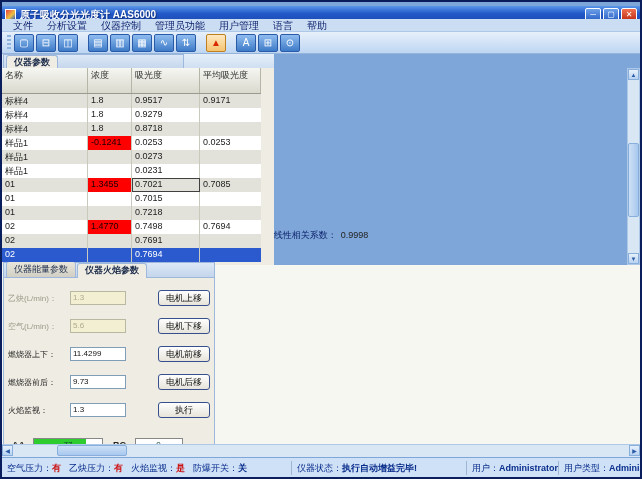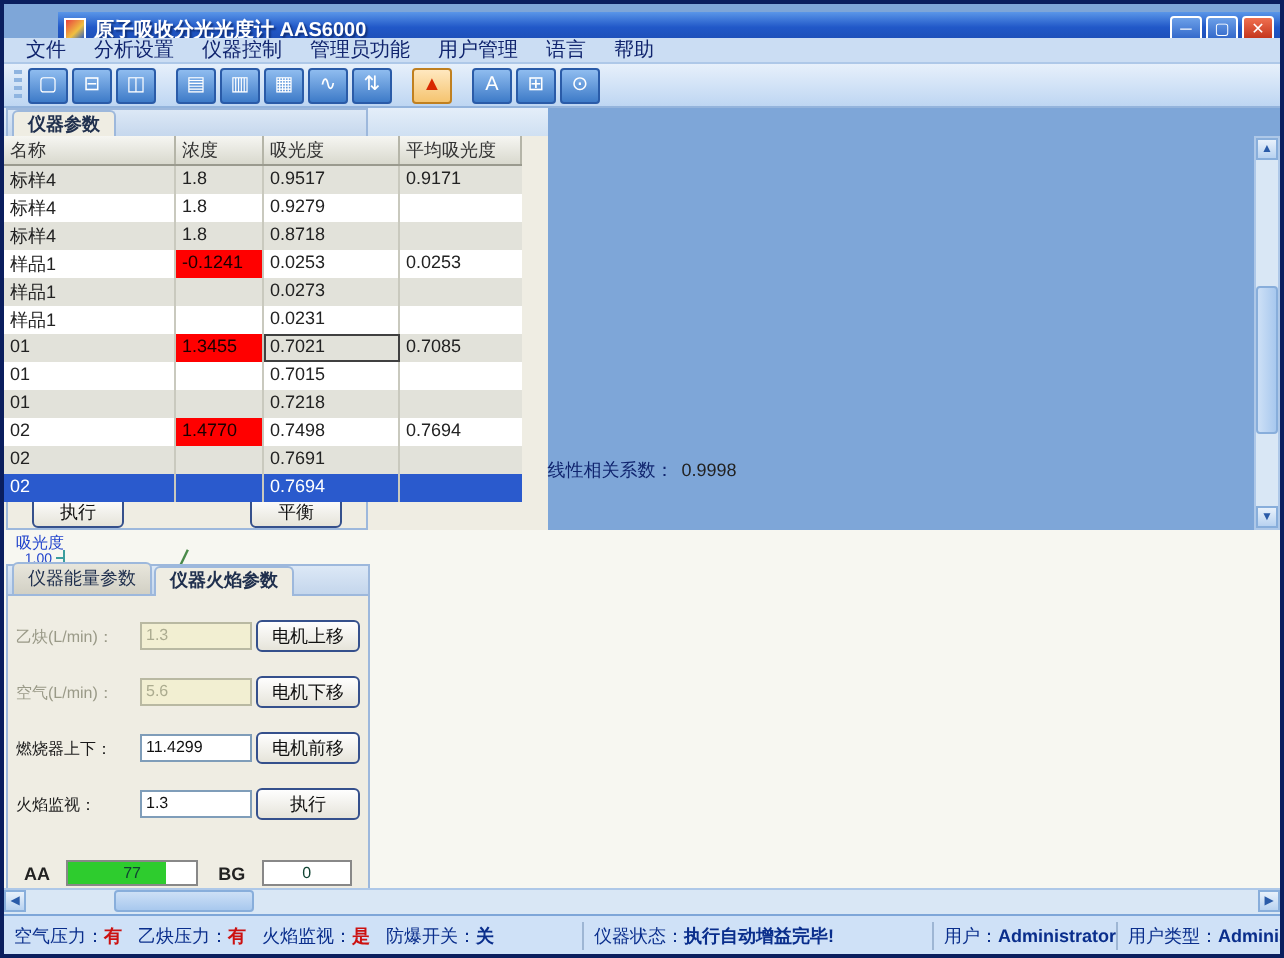--- a/index.html
+++ b/index.html
@@ -2,21 +2,21 @@
 <html><head>
 <meta charset="utf-8">
 <style>
   * { margin:0; padding:0; box-sizing:border-box; font-family:"Liberation Sans",sans-serif; }
   html,body { background:#444; }
   #window { position:relative; width:642px; height:479px; border:2px solid #0A1E5E; background:#7EA6D8; overflow:hidden; }
 
   
   .titlebar { position:absolute; top:4px; left:0; right:0; height:17px;
     background:linear-gradient(180deg,#5A96E8 0%,#2158C8 45%,#1C4AB0 100%);
-    display:flex; align-items:center; padding:0 3px;margin-left:27px; }
+    display:flex; align-items:center; padding:0 3px; }
   .app-icon { width:11px; height:11px; margin-right:4px; border:1px solid #fff;
     background:linear-gradient(135deg,#E84040 0%,#F0C040 60%,#3060C0 100%); }
   .titletext { color:#fff; font-size:10px; font-weight:bold; text-shadow:1px 1px 1px #10307A; white-space:nowrap; flex:1; }
   .winbtns { display:flex; gap:2px; }
   .winbtn { width:16px; height:13px; border:1px solid #fff; border-radius:2px; color:#fff;
     font-size:8px; line-height:11px; text-align:center;
     background:linear-gradient(#6CA0E8,#2E64C8); }
   .winbtn.close { background:linear-gradient(#F07050,#C03018); }
 
   
@@ -32,21 +32,21 @@
     background:linear-gradient(#8FBCEF,#3E7BC8); color:#fff; font-size:10px; line-height:16px;
     text-align:center; }
   .tbtn.gap { margin-left:8px; }
   .tbtn.active { background:linear-gradient(#FFE8C0,#F5C470); border-color:#C08020; }
   .tbtn .glyph { pointer-events:none; }
 
   
   .main { position:absolute; top:52px; left:0; right:0; bottom:20px; background:#7EA6D8; }
   .panel { position:absolute; background:#EFEDE3; border:1px solid #9DB8DC; }
   .left-top   { left:1px;  width:181px; top:0;     height:211px; }
-  .left-bot   { left:1px;  width:182px; top:228px; bottom:1px; }
+  .left-bot   { left:1px;  width:212px; top:208px; bottom:1px; }
   .mid-top    { left:184px; width:272px; top:0;    height:211px; background:#EFEDE3; }
   .right-top  { left:458px; right:1px;  top:0;     height:211px; background:#F7F7F1; }
   .bottom     { left:184px; right:1px;  top:212px; bottom:1px; background:#F7F7F1; }
 
   
   .tabstrip { display:flex; align-items:flex-end; height:15px; padding-left:2px;
     background:linear-gradient(#DCE8F6,#C4D6EC); border-bottom:1px solid #9DB8DC; }
   .tab { font-size:9px; color:#20304E; padding:1px 7px 1px 7px; margin-right:1px;
     border:1px solid #9DB8DC; border-bottom:none; border-radius:3px 3px 0 0;
     background:linear-gradient(#E8E6DC,#D2D0C4); white-space:nowrap; }
@@ -79,21 +79,21 @@
   .meter { width:70px; height:13px; border:1px solid #888; background:#fff; position:relative; margin:0 10px 0 8px; }
   .meter .fill { position:absolute; left:0; top:0; bottom:0; background:#2ECC2E; }
   .meter .mtxt,.bgbox .mtxt { position:absolute; width:100%; text-align:center; font-size:8px; line-height:12px; color:#143; }
   .bgbox { width:48px; height:13px; border:1px solid #888; background:#fff; position:relative; margin-left:8px; }
 
   
   .proj-header { height:14px; background:linear-gradient(#E4EEF9,#CFE0F2); font-size:9px; font-weight:bold;
     color:#10246E; padding:1px 4px; white-space:nowrap; }
   .proj-header .pname { color:#0020D0; margin-left:3px; }
   .rtable { position:absolute; left:0; top:14px; width:259px; }
-  .thead { display:flex; height:15px; background:linear-gradient(#F6F6F2,#D9D9CE); border-bottom:1px solid #9A9A8E; }
+  .thead { display:flex; height:26px; background:linear-gradient(#F6F6F2,#D9D9CE); border-bottom:1px solid #9A9A8E; }
   .thead .tcell { font-size:9px; color:#333; border-right:1px solid #B5B5A8; padding:1px 3px; }
   .trow { display:flex; height:14px; }
   .trow.odd { background:#E2E2DA; }
   .trow.even { background:#FFFFFF; }
   .trow.selected { background:#2A5ACD; }
   .trow.selected .tcell { color:#fff; }
   .tcell { font-size:9px; color:#222; padding:1px 3px; border-right:1px solid #C9C9BE; overflow:hidden; white-space:nowrap; }
   .c-name{ width:86px; } .c-conc{ width:44px; } .c-abs{ width:68px; } .c-avg{ flex:1; border-right:none; }
   .tcell.red { background:#FF0000; color:#1A0000; }
   .tcell.focus { outline:1px solid #404040; outline-offset:-1px; }
@@ -265,20 +265,26 @@
           <span class="lbl dis">空气(L/min)：</span>
           <span class="xp-input dis">5.6</span>
           <span></span>
           <span class="xp-btn">电机下移</span>
         </div>
         <div class="fprow">
           <span class="lbl">燃烧器上下：</span>
           <span class="xp-input">11.4299</span>
           <span></span>
           <span class="xp-btn">电机前移</span>
+        </div>
+        <div class="fprow">
+          <span class="lbl">燃烧器前后：</span>
+          <span class="xp-input">9.73</span>
+          <span></span>
+          <span class="xp-btn">电机后移</span>
         </div>
         <div class="fprow">
           <span class="lbl">火焰监视：</span>
           <span class="xp-input">1.3</span>
           <span></span>
           <span class="xp-btn">执行</span>
         </div>
         <div class="meter-row">
           <span class="mlabel">AA</span>
           <span class="meter">

